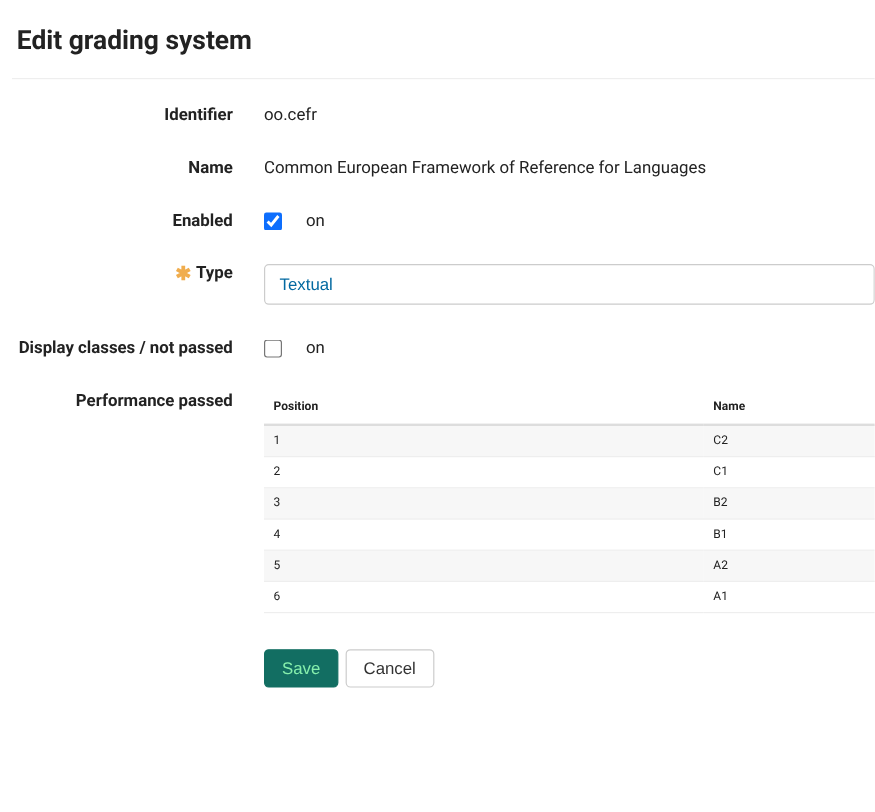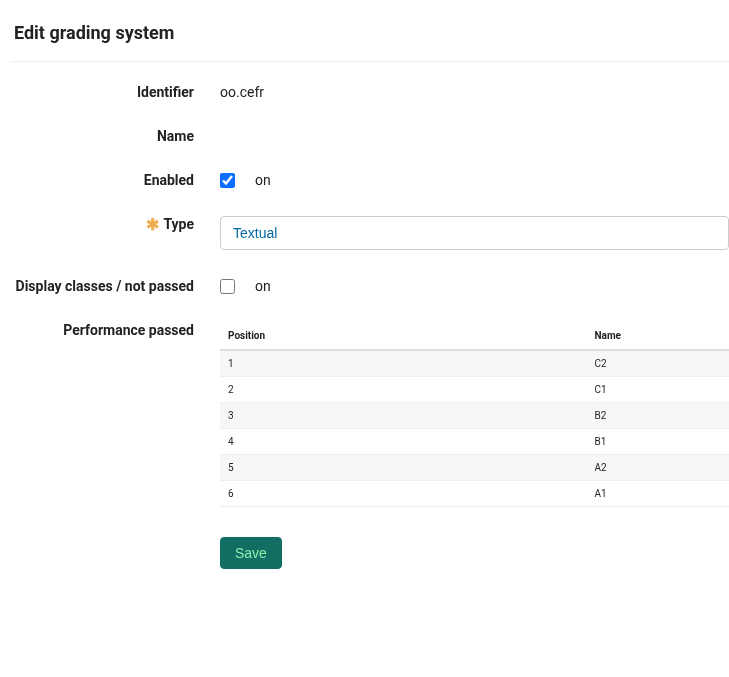--- a/index.html
+++ b/index.html
@@ -6,21 +6,21 @@
   body {
     margin: 0;
     font-family: -apple-system, BlinkMacSystemFont, "Segoe UI", Roboto, "Helvetica Neue", Arial, sans-serif;
     font-size: 14px;
     color: #222;
     background: #fff;
     padding: 10px 0 0 10px;
     width: 729px;
   }
   h2.page-title {
-    font-size: 18px;
+    font-size: 22px;
     font-weight: 700;
     margin: 12px 16px 18px 4px;
   }
   hr.rule {
     border: none;
     border-top: 1px solid #eee;
     margin: 0 0 20px 0;
   }
   .form { }
   .form-row {
@@ -124,20 +124,21 @@
 
 <div class="form">
 
   <div class="form-row">
     <div class="label-col">Identifier</div>
     <div class="value-col">oo.cefr</div>
   </div>
 
   <div class="form-row">
     <div class="label-col">Name</div>
+    <div class="value-col">Common European Framework of Reference for Languages</div>
   </div>
 
 
   <div class="form-row">
     <div class="label-col">Enabled</div>
     <div class="value-col">
       <label class="checkbox-line">
         <input type="checkbox" checked="" style="">
         <span>on</span>
       </label>
@@ -196,17 +197,18 @@
           </tr>
           <tr>
             <td>6</td>
             <td>A1</td>
           </tr>
         </tbody>
       </table>
 
       <div class="actions">
         <button class="btn btn-primary">Save</button>
+        <button class="btn btn-default">Cancel</button>
       </div>
     </div>
   </div>
 
 </div>
 
 </body></html>

